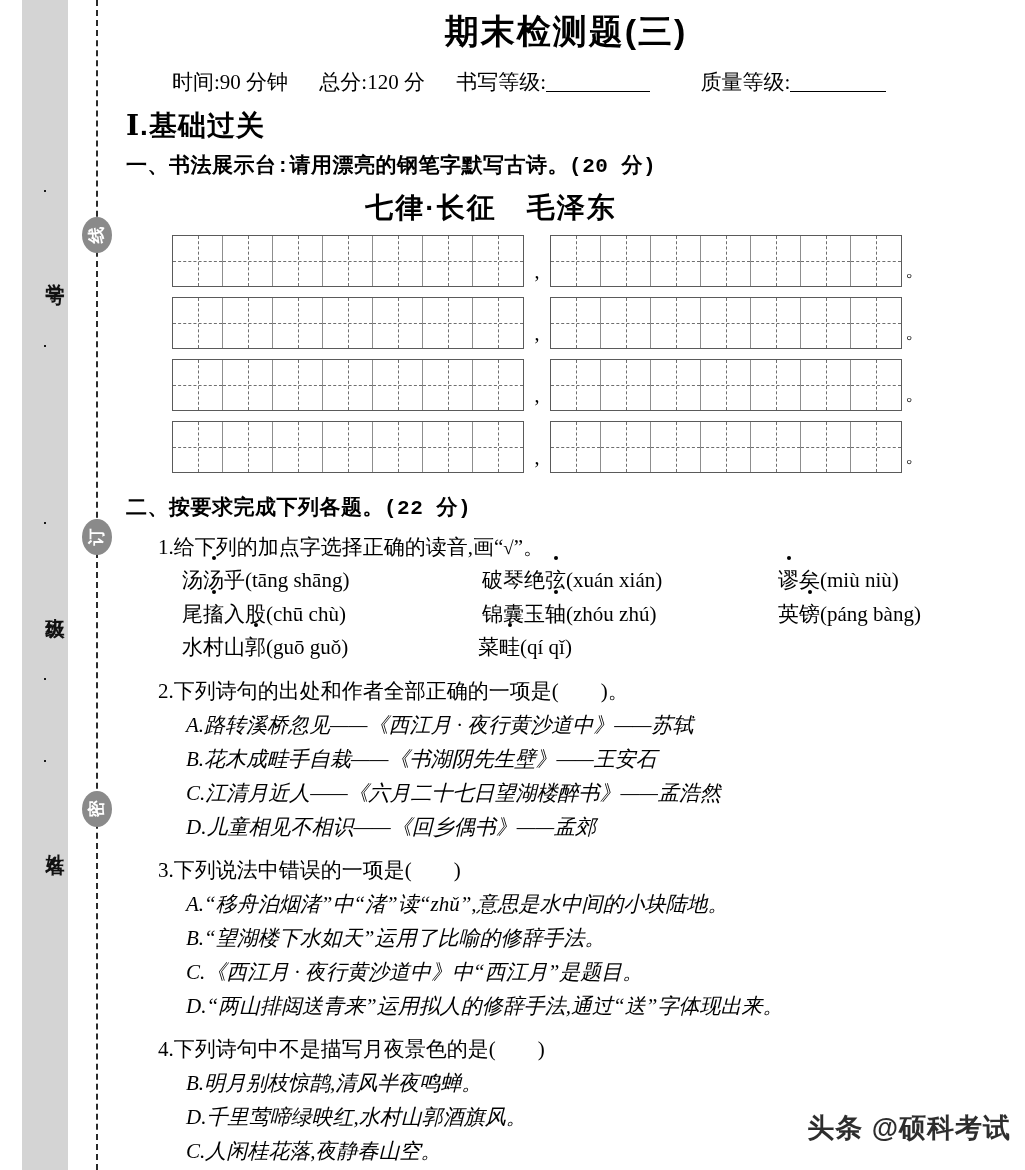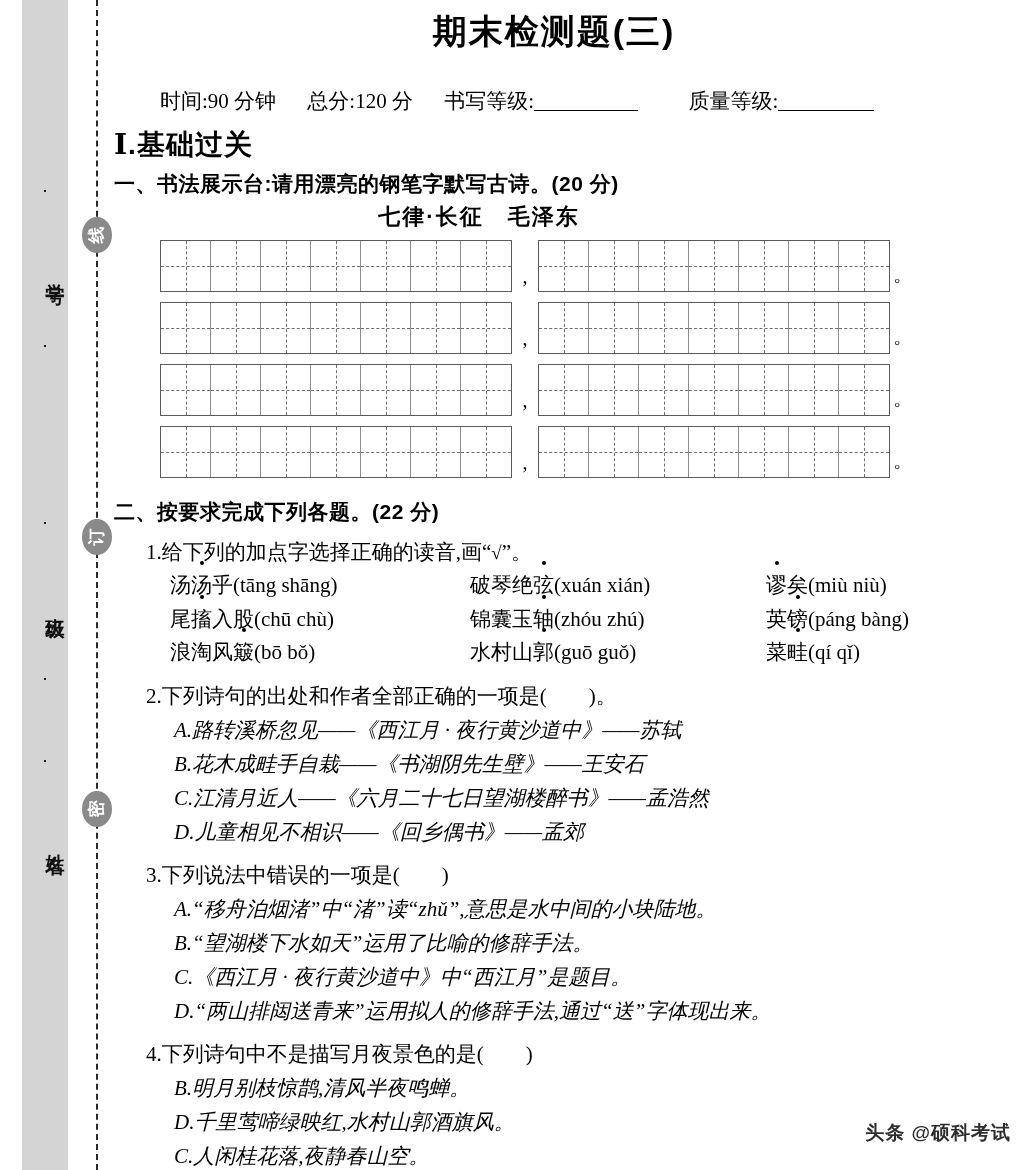--- a/index.html
+++ b/index.html
@@ -70,39 +70,39 @@
     font-size: 17px;
     font-weight: 700;
     line-height: 30px;
     text-align: center;
     transform: rotate(-90deg);
   }
 
   
   #content {
     position: absolute;
-    left: 114px;
+    left: 126px;
     top: 0;
     width: 880px;
     height: 1170px;
   }
 
   .doc-title {
     margin: 0;
     padding-top: 8px;
     text-align: center;
     font-family: "Liberation Sans", "DejaVu Sans", sans-serif;
     font-size: 34px;
     font-weight: 700;
     letter-spacing: 2px;
     line-height: 1.4;
   }
 
   .meta-row {
-    margin-top: 29px;
+    margin-top: 10px;
     padding-left: 46px;
     font-size: 21px;
     line-height: 1.6;
     white-space: nowrap;
   }
   .meta-row .seg { margin-right: 26px; }
   .blank-line {
     display: inline-block;
     width: 104px;
     border-bottom: 1.6px solid #000;
@@ -116,31 +116,31 @@
     font-size: 28px;
     font-weight: 700;
     letter-spacing: 1px;
   }
   .part-title .numeral {
     font-family: "Liberation Serif", "DejaVu Serif", serif;
   }
 
   .section-head {
     margin-top: 6px;
-    font-family: Liberation Sans, sans-serif;
+    font-family: Liberation Mono, monospace;
     font-size: 21px;
     font-weight: 700;
     letter-spacing: 0.5px;
   }
 
   .poem-head {
-    margin-top: 4px;
+    margin-top: 10px;
     text-align: center;
     font-family: "Liberation Sans", "DejaVu Sans", sans-serif;
-    font-size: 22px;
+    font-size: 28px;
     font-weight: 700;
     letter-spacing: 2px;
     padding-right: 150px;
   }
 
   
   #grid-area {
     margin-top: 8px;
     padding-left: 46px;
   }
@@ -234,21 +234,21 @@
   }
 
   .check-glyph { font-size: 19px; }
 
   
   #watermark {
     position: absolute;
     right: 14px;
     bottom: 24px;
     font-family: "Liberation Sans", "DejaVu Sans", sans-serif;
-    font-size: 19px;
+    font-size: 27px;
     font-weight: 700;
     color: #1c1c1c;
     letter-spacing: 1px;
     opacity: 0.92;
     white-space: nowrap;
   }
 </style>
 </head>
 <body>
 
@@ -394,21 +394,20 @@
             <div class="pinyin-item c0"><span>汤</span><span class="dotted">汤</span><span>乎</span><span>(tāng shāng)</span></div>
             <div class="pinyin-item c1"><span>破琴绝</span><span class="dotted">弦</span><span>(xuán xián)</span></div>
             <div class="pinyin-item c2"><span class="dotted">谬</span><span>矣</span><span>(miù niù)</span></div>
           </div>
           <div class="pinyin-row">
             <div class="pinyin-item c0"><span>尾</span><span class="dotted">搐</span><span>入股</span><span>(chū chù)</span></div>
             <div class="pinyin-item c1"><span>锦囊玉</span><span class="dotted">轴</span><span>(zhóu zhú)</span></div>
             <div class="pinyin-item c2"><span>英</span><span class="dotted">镑</span><span>(páng bàng)</span></div>
           </div>
           <div class="pinyin-row">
-            <div class="pinyin-item c0"><span>浪淘风</span><span class="dotted">簸</span><span>(bō bǒ)</span></div>
             <div class="pinyin-item c1"><span>水村山</span><span class="dotted">郭</span><span>(guō guǒ)</span></div>
             <div class="pinyin-item c2"><span>菜</span><span class="dotted">畦</span><span>(qí qǐ)</span></div>
           </div>
         </div>
     </div>
 
     <div class="q-block">
       <div class="q-stem">
         <span>2.下列诗句的出处和作者全部正确的一项是(</span><span class="paren-blank"></span><span>)。</span>
       </div>

